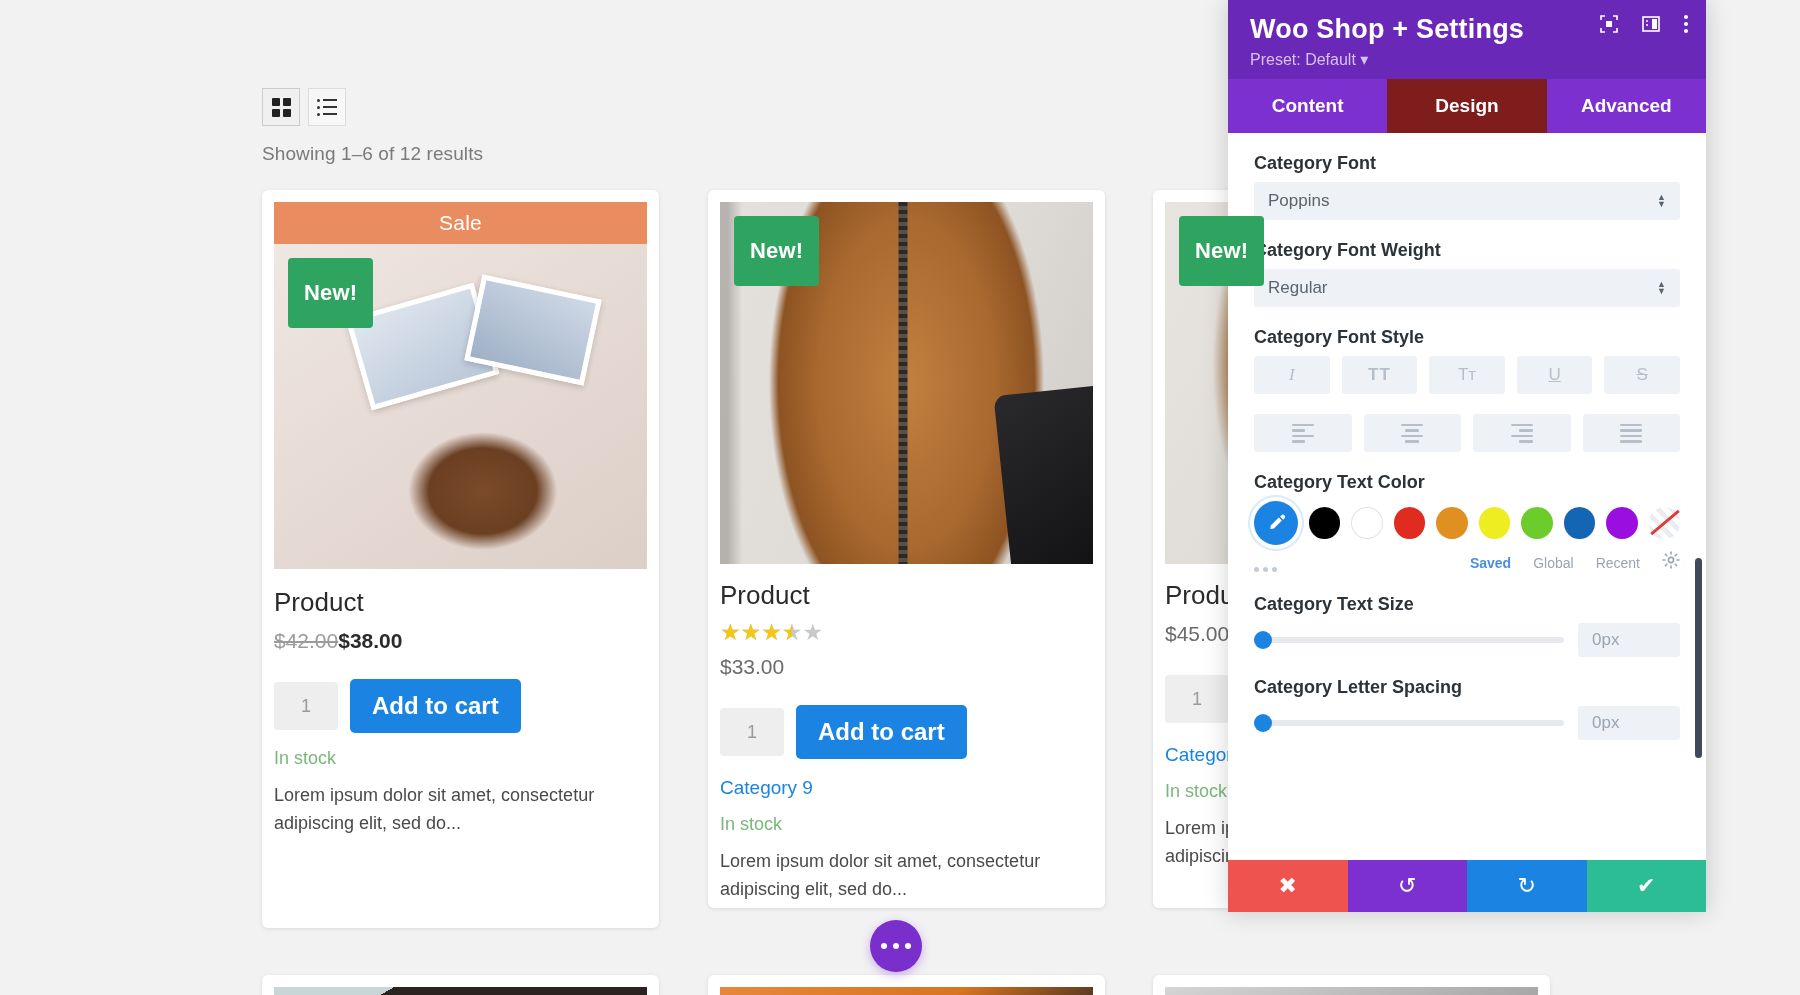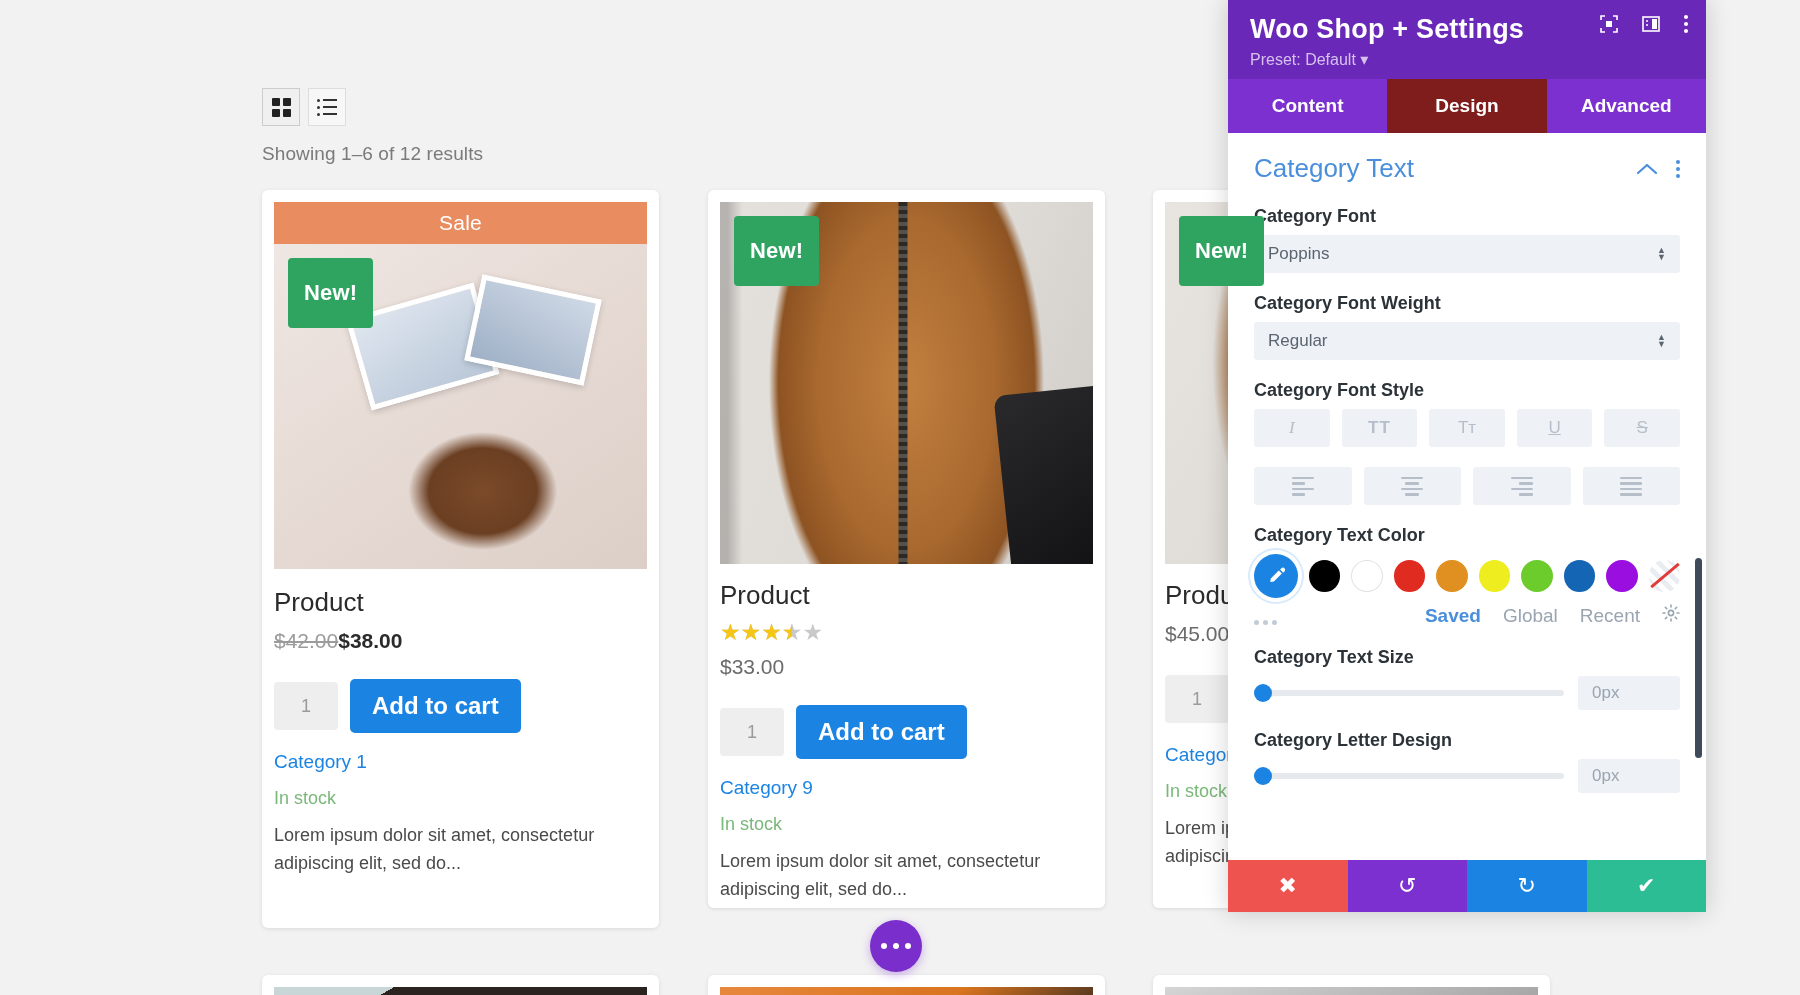--- a/index.html
+++ b/index.html
@@ -219,21 +219,21 @@
     position: relative;
   }
   .sw-none::after {
     content:""; position:absolute; left:-2px; top:14px; width: 36px; height: 3px;
     background: #e03b38; transform: rotate(-40deg);
   }
   .sw-more { display:flex; gap:4px; margin-top: 14px; }
   .sw-more i { width: 5px; height: 5px; border-radius: 50%; background: #c3ccd6; display:block; }
   .color-foot { display: flex; align-items: center; justify-content: space-between; margin-top: 6px; }
   .cf-right { display: flex; align-items: center; gap: 22px; }
-  .cf-link { font-size: 19px; color: #9aa5b1; cursor: pointer; }
+  .cf-link { font-size: 14px; color: #9aa5b1; cursor: pointer; }
   .cf-link.active { color: #4a8fdb; font-weight: bold; }
   .gear { color: #9aa5b1; font-size: 18px; cursor: pointer; }
 
   .slider-row { display: flex; align-items: center; gap: 14px; margin-top: 6px; }
   .slider { flex: 1; height: 6px; background: #e6eaef; border-radius: 3px; position: relative; cursor: pointer; }
   .slider .knob {
     position: absolute; left: 0; top: 50%; transform: translate(0,-50%);
     width: 18px; height: 18px; border-radius: 50%; background: #1b83e2;
   }
   .num-box {
@@ -283,21 +283,20 @@
         <div class="prod-img">
           <div class="badge-new">New!</div>
           <div class="photo photo-cam"></div>
         </div>
         <div class="p-title">Product</div>
         <div class="price"><span class="old">$42.00</span><span class="new">$38.00</span></div>
         <div class="cart-row">
           <input class="qty" value="1" style="">
           <button class="atc">Add to cart</button>
         </div>
-        <div class="cat-link">Category 1</div>
         <div class="stock">In stock</div>
         <div class="desc">Lorem ipsum dolor sit amet, consectetur adipiscing elit, sed do...</div>
       </div>
     </div>
 
     <div class="card c2">
       <div class="card-inner">
         <div class="prod-img">
           <div class="badge-new">New!</div>
           <div class="photo photo-bag"></div>
@@ -397,35 +396,20 @@
 
     <div class="tabs">
       <div class="tab">Content</div>
       <div class="tab active">Design</div>
       <div class="tab">Advanced</div>
     </div>
 
     <div class="panel-body">
       <div class="panel-scroll">
 
-        <div class="section-head">
-          <div class="section-title">Category Text</div>
-          <div class="sec-icons">
-            <span class="chev">
-              <svg width="22" height="13" viewBox="0 0 22 13">
-                  <path d="M2 11L11 3l9 8" fill="none" stroke="#4a8fdb" stroke-width="2.2" stroke-linecap="round" stroke-linejoin="round"></path>
-                </svg>
-            </span>
-            <span class="dots-blue">
-                <i></i>
-                <i></i>
-                <i></i>
-              </span>
-          </div>
-        </div>
 
         <div class="field">
           <div class="field-label">Category Font</div>
           <div class="select">
             <span class="val">Poppins</span>
             <span class="spin">▲<br>▼</span>
           </div>
         </div>
 
         <div class="field">
@@ -539,21 +523,21 @@
           <div class="field-label">Category Text Size</div>
           <div class="slider-row">
             <div class="slider">
                 <span class="knob"></span>
               </div>
             <div class="num-box">0px</div>
           </div>
         </div>
 
         <div class="field">
-          <div class="field-label">Category Letter Design</div>
+          <div class="field-label">Category Letter Spacing</div>
           <div class="slider-row">
             <div class="slider">
                 <span class="knob"></span>
               </div>
             <div class="num-box">0px</div>
           </div>
         </div>
 
       </div>
       <div class="panel-sb"></div>

